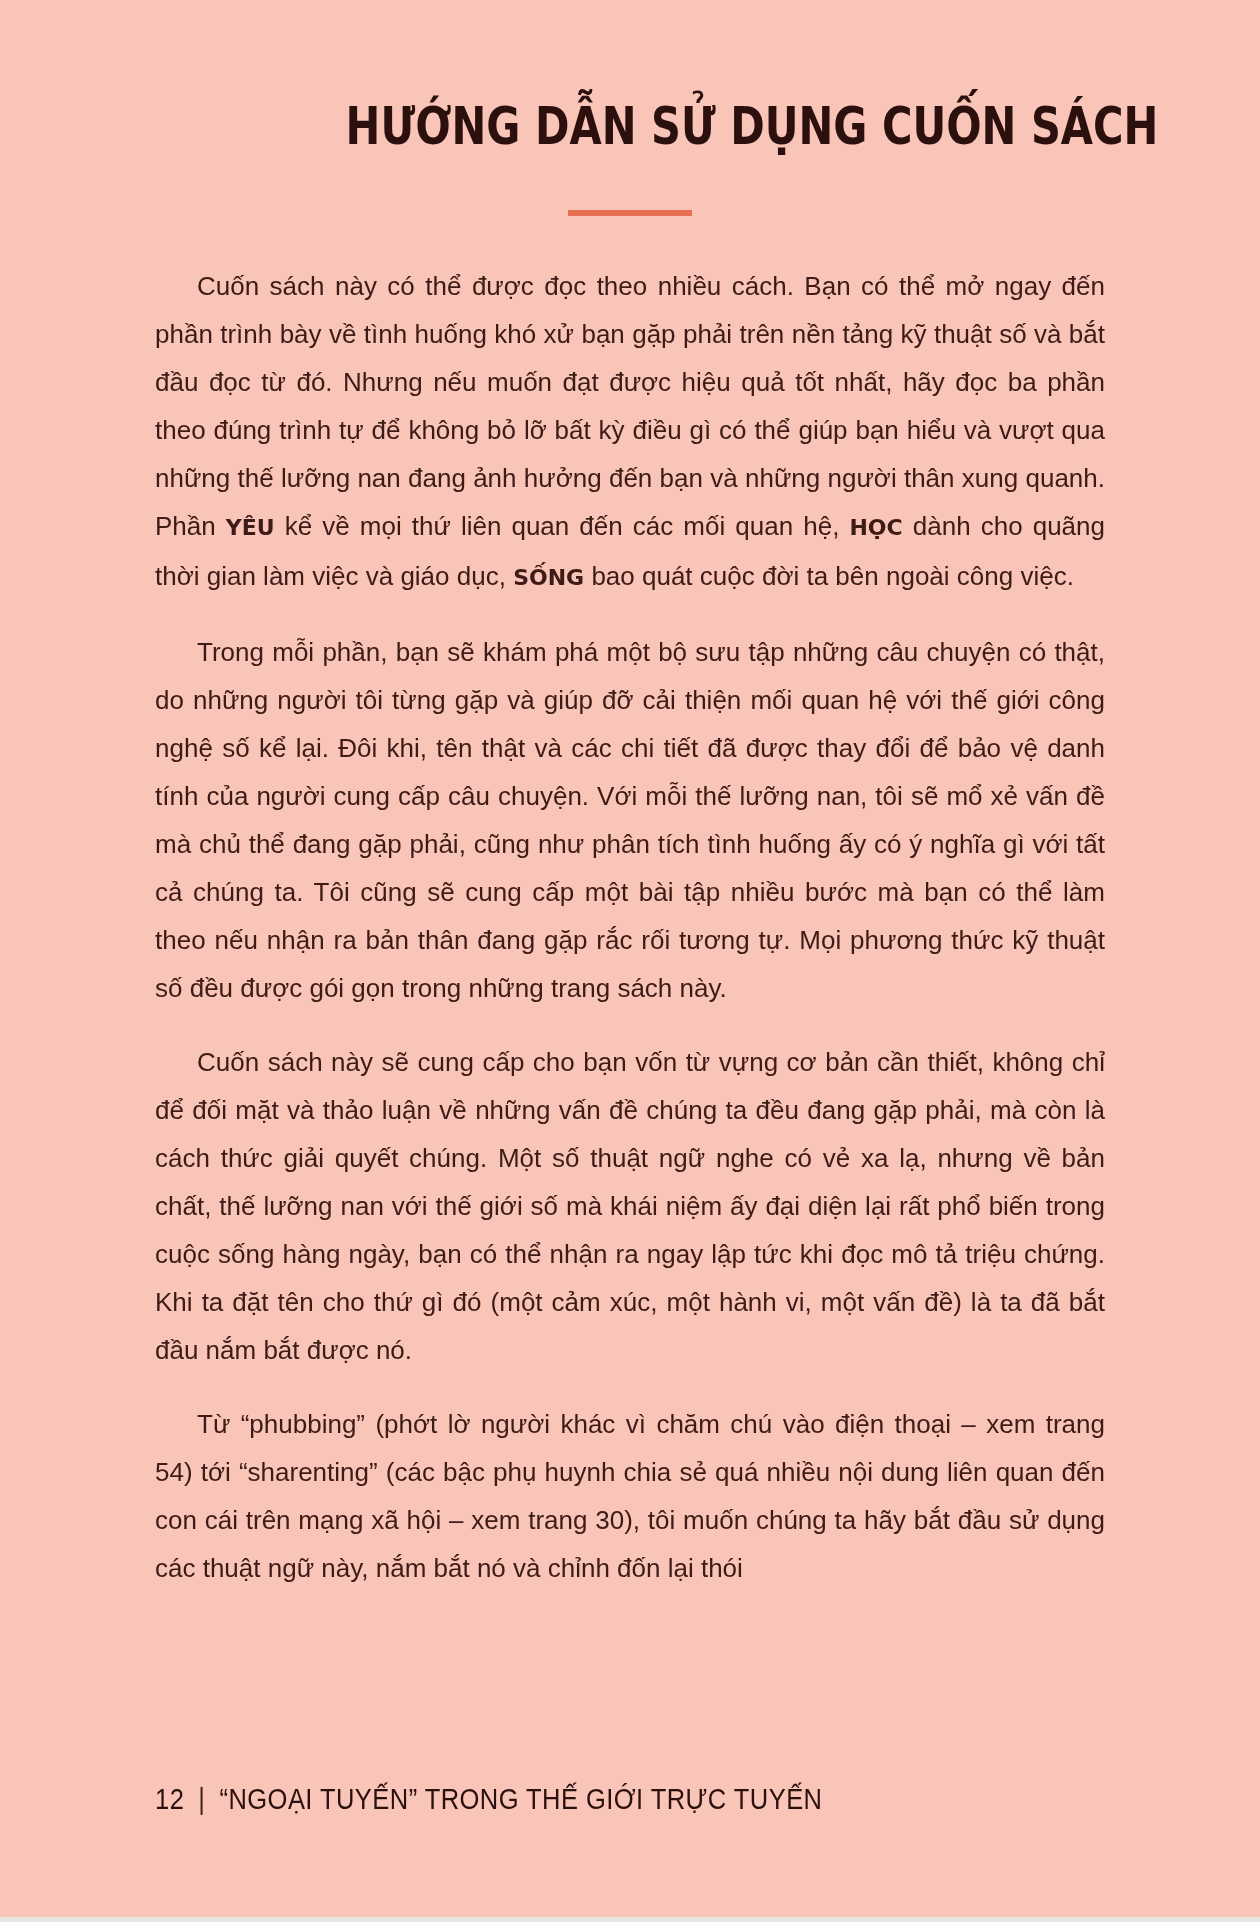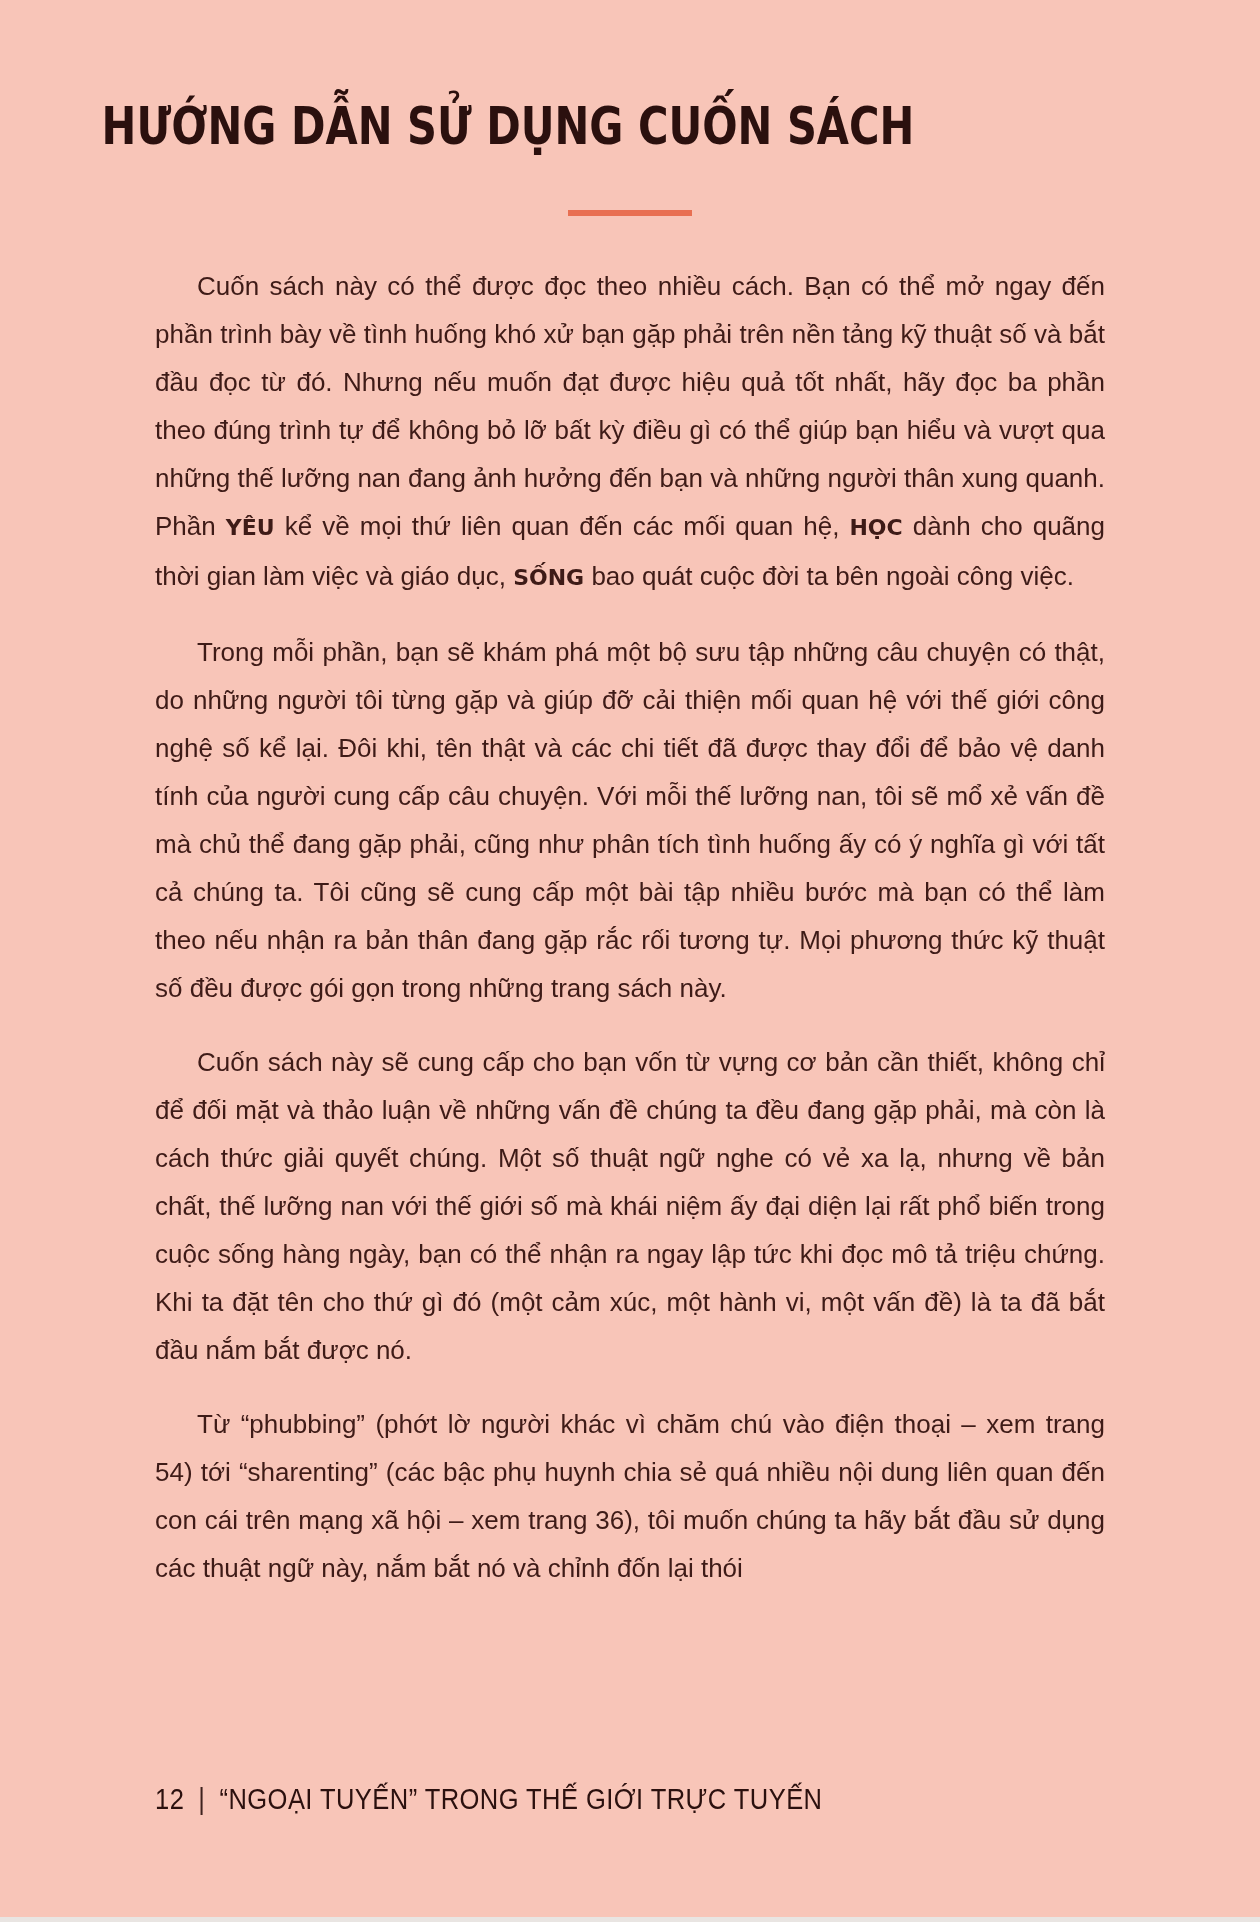--- a/index.html
+++ b/index.html
@@ -15,21 +15,21 @@
     position: relative;
     width: 1260px;
     height: 1922px;
     margin: 0 auto;
     background: var(--bg);
     overflow: hidden;
     font-family: "Liberation Sans", sans-serif;
   }
   .title-wrap {
     margin-top: 96px;
-    text-align: left;
+    text-align: right;
     white-space: nowrap;
   }
   .title {
     display: inline-block;
     font-family: "DejaVu Sans", sans-serif;
     font-weight: bold;
     font-size: 52px;
     letter-spacing: 0px;
     color: var(--title);
     transform: scaleX(0.80);
@@ -88,21 +88,21 @@
   <div class="title-wrap">
     <h1 class="title">HƯỚNG DẪN SỬ DỤNG CUỐN SÁCH</h1>
   </div>
 
   <div class="divider"></div>
 
   <div class="body-text" id="body-container">
       <p><span>Cuốn sách này có thể được đọc theo nhiều cách. Bạn có thể mở ngay đến phần trình bày về tình huống khó xử bạn gặp phải trên nền tảng kỹ thuật số và bắt đầu đọc từ đó. Nhưng nếu muốn đạt được hiệu quả tốt nhất, hãy đọc ba phần theo đúng trình tự để không bỏ lỡ bất kỳ điều gì có thể giúp bạn hiểu và vượt qua những thế lưỡng nan đang ảnh hưởng đến bạn và những người thân xung quanh. Phần </span><strong>YÊU</strong><span> kể về mọi thứ liên quan đến các mối quan hệ, </span><strong>HỌC</strong><span> dành cho quãng thời gian làm việc và giáo dục, </span><strong>SỐNG</strong><span> bao quát cuộc đời ta bên ngoài công việc.</span></p>
       <p><span>Trong mỗi phần, bạn sẽ khám phá một bộ sưu tập những câu chuyện có thật, do những người tôi từng gặp và giúp đỡ cải thiện mối quan hệ với thế giới công nghệ số kể lại. Đôi khi, tên thật và các chi tiết đã được thay đổi để bảo vệ danh tính của người cung cấp câu chuyện. Với mỗi thế lưỡng nan, tôi sẽ mổ xẻ vấn đề mà chủ thể đang gặp phải, cũng như phân tích tình huống ấy có ý nghĩa gì với tất cả chúng ta. Tôi cũng sẽ cung cấp một bài tập nhiều bước mà bạn có thể làm theo nếu nhận ra bản thân đang gặp rắc rối tương tự. Mọi phương thức kỹ thuật số đều được gói gọn trong những trang sách này.</span></p>
       <p><span>Cuốn sách này sẽ cung cấp cho bạn vốn từ vựng cơ bản cần thiết, không chỉ để đối mặt và thảo luận về những vấn đề chúng ta đều đang gặp phải, mà còn là cách thức giải quyết chúng. Một số thuật ngữ nghe có vẻ xa lạ, nhưng về bản chất, thế lưỡng nan với thế giới số mà khái niệm ấy đại diện lại rất phổ biến trong cuộc sống hàng ngày, bạn có thể nhận ra ngay lập tức khi đọc mô tả triệu chứng. Khi ta đặt tên cho thứ gì đó (một cảm xúc, một hành vi, một vấn đề) là ta đã bắt đầu nắm bắt được nó.</span></p>
-      <p><span>Từ “phubbing” (phớt lờ người khác vì chăm chú vào điện thoại – xem trang 54) tới “sharenting” (các bậc phụ huynh chia sẻ quá nhiều nội dung liên quan đến con cái trên mạng xã hội – xem trang 36), tôi muốn chúng ta hãy bắt đầu sử dụng các thuật ngữ này, nắm bắt nó và chỉnh đốn lại thói</span></p>
+      <p><span>Từ “phubbing” (phớt lờ người khác vì chăm chú vào điện thoại – xem trang 54) tới “sharenting” (các bậc phụ huynh chia sẻ quá nhiều nội dung liên quan đến con cái trên mạng xã hội – xem trang 30), tôi muốn chúng ta hãy bắt đầu sử dụng các thuật ngữ này, nắm bắt nó và chỉnh đốn lại thói</span></p>
     </div>
 
   <div class="footer">
     <span>12</span>
     <span class="sep">|</span>
     <span>“NGOẠI TUYẾN” TRONG THẾ GIỚI TRỰC TUYẾN</span>
   </div>
 
   <div class="scan-edge"></div>
 

